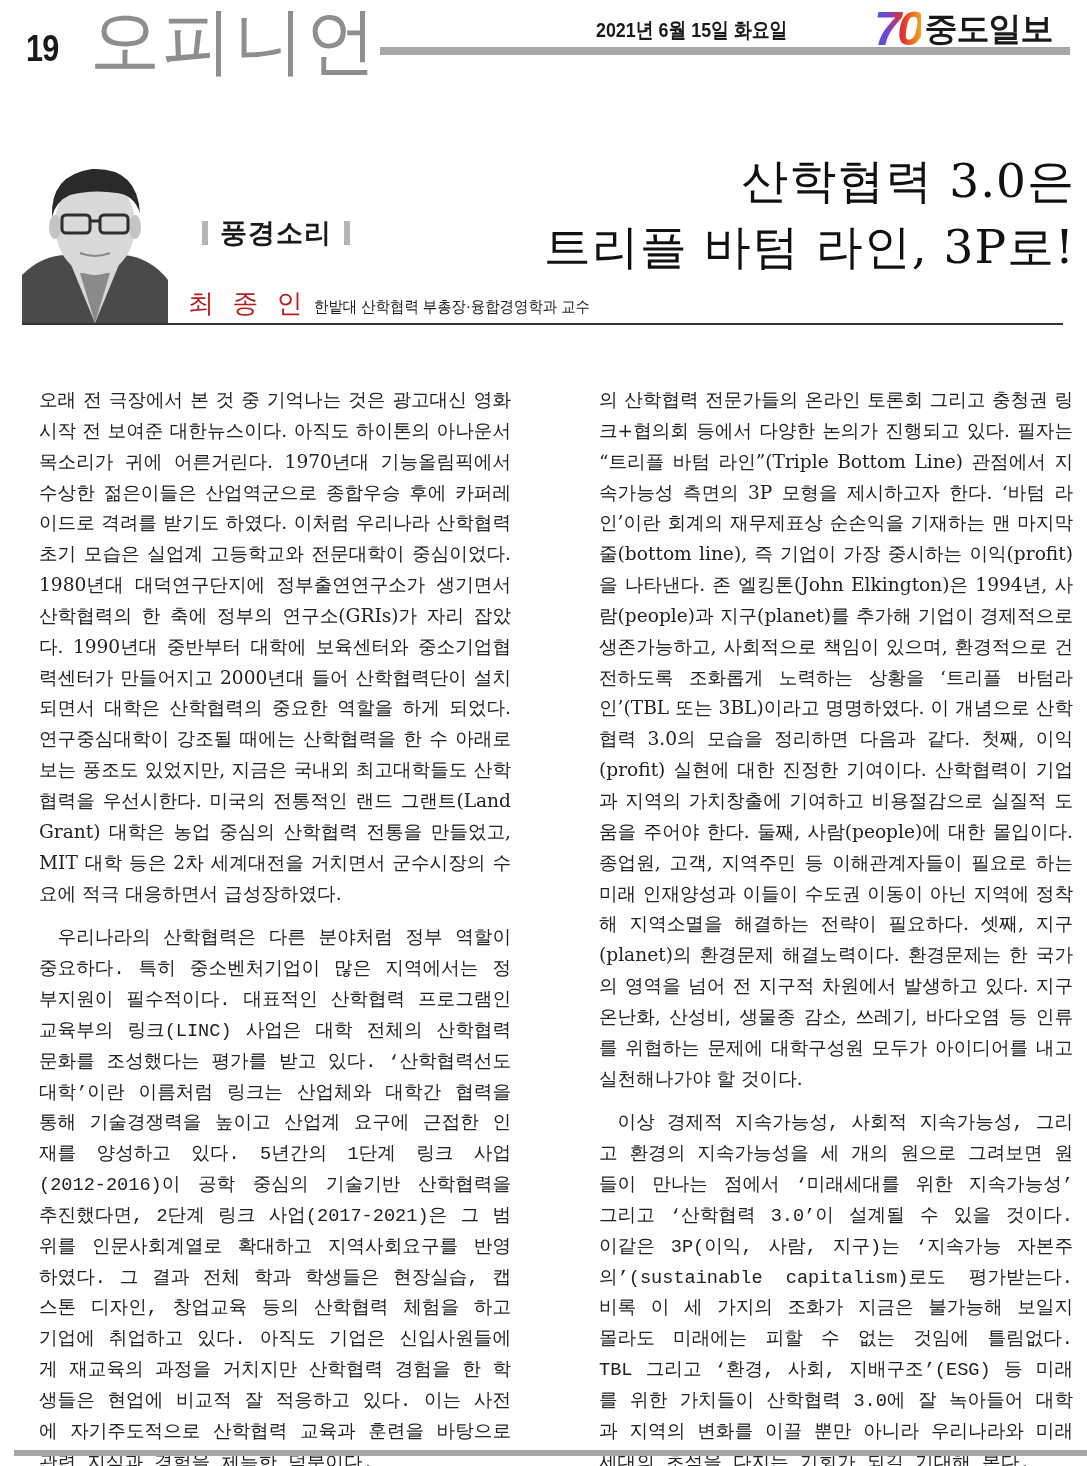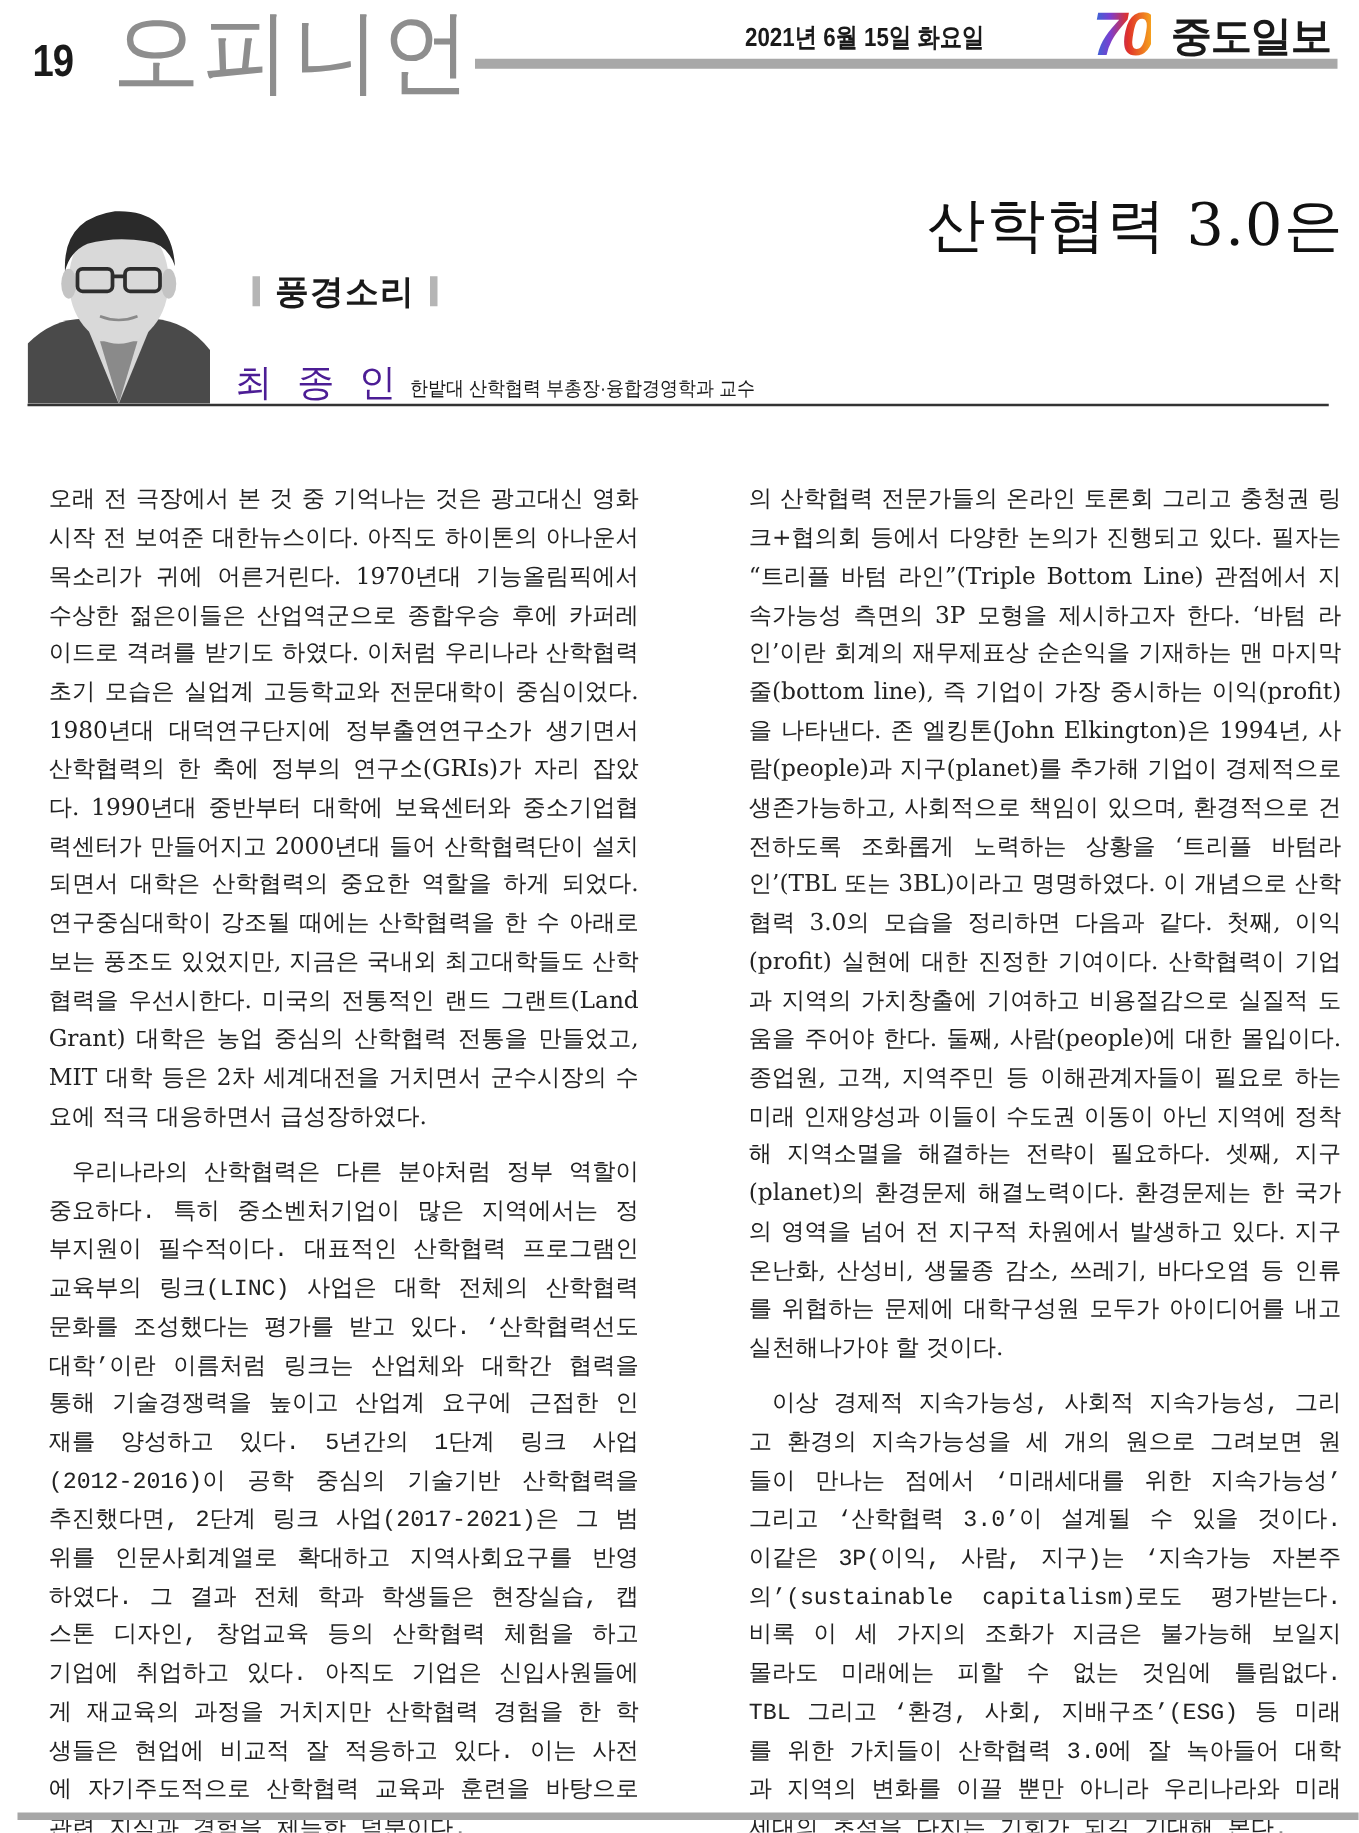--- a/index.html
+++ b/index.html
@@ -4,29 +4,29 @@
 <style>
   html, body { margin:0; padding:0; background:#ffffff; }
   body { width:1087px; height:1466px; position:relative; overflow:hidden; color:#1a1a1a; }
   .abs { position:absolute; }
   #page-number { left:26px; top:28px; font-family:"Liberation Sans", sans-serif; font-size:36px; font-weight:bold; color:#1a1a1a; letter-spacing:-1px; transform:scaleX(0.85); transform-origin:left top; }
   #section-title { left:90px; top:6px; font-family:"DejaVu Sans", sans-serif; font-size:70px; color:#8e8e8e; font-weight:normal; letter-spacing:2px; line-height:1; transform:scaleY(1.05); }
   #header-rule { left:380px; top:47px; width:690px; height:8px; background:#a8a8a8; }
   #issue-date { left:596px; top:16px; font-family:"Liberation Sans", sans-serif; font-size:21px; font-weight:bold; color:#1a1a1a; transform:scaleX(0.85); transform-origin:left top; white-space:nowrap; }
   #logo { left:874px; top:8px; height:40px; display:flex; align-items:center; }
   #logo-70 { font-family:"Liberation Sans", sans-serif; font-weight:bold; font-style:italic; font-size:49px; letter-spacing:-4px; background:linear-gradient(90deg,#2b6fd8 0%,#7b3fd0 30%,#e0302a 60%,#f5a11d 100%); -webkit-background-clip:text; background-clip:text; color:transparent; line-height:1; }
-  #logo-name { font-family:"DejaVu Sans", sans-serif; font-weight:bold; font-size:33px; color:#1a1a1a; margin-left:16px; letter-spacing:-1px; line-height:1; }
+  #logo-name { font-family:"DejaVu Sans", sans-serif; font-weight:bold; font-size:33px; color:#1a1a1a; margin-left:4px; letter-spacing:-1px; line-height:1; }
 
   #portrait { left:22px; top:155px; width:146px; height:168px; overflow:hidden; }
   #headline { right:12px; top:148px; text-align:right; font-family:"DejaVu Serif", serif; font-size:47px; line-height:66px; color:#111; white-space:nowrap; letter-spacing:1px; }
   #column-tag { left:202px; top:215px; display:flex; align-items:center; font-family:"DejaVu Sans", sans-serif; font-weight:bold; font-size:27px; color:#1a1a1a;justify-content:center; }
   .tag-bar { display:inline-block; width:6px; height:24px; background:#b5b5b5; }
   #column-tag-text { margin:0 12px; letter-spacing:1px; }
   #byline { left:188px; top:286px; white-space:nowrap; }
-  #author-name { font-family:"DejaVu Sans", sans-serif; font-size:30px; color:#4c1d95; letter-spacing:5px; }
+  #author-name { font-family:"DejaVu Sans", sans-serif; font-size:26px; color:#b91c1c; letter-spacing:5px; }
   #author-title { font-family:"Liberation Sans", sans-serif; font-size:16px; color:#1a1a1a; margin-left:2px; transform:scaleX(0.9); display:inline-block; transform-origin:left center; }
   #byline-rule { left:22px; top:323px; width:1041px; height:2px; background:#333; }
 
   .col { top:370px; width:502px; font-family:"DejaVu Serif", serif; font-size:18.6px; line-height:30.85px; color:#222; text-align:justify; }
   #col-left { left:24px; }
   #col-right { left:584px; width:504px; }
   .col p { margin:15px; }
   .col p.indent { text-indent:1em;font-family:Liberation Mono, monospace; }
   #bottom-rule { left:14px; top:1450px; width:1073px; height:6px; background:#a6a6a6; }
 </style>
@@ -62,20 +62,21 @@
     <rect x="40" y="60" width="28" height="18" rx="4" fill="none" stroke="#2e2e2e" stroke-width="3"></rect>
     <rect x="78" y="60" width="28" height="18" rx="4" fill="none" stroke="#2e2e2e" stroke-width="3"></rect>
     <line x1="68" y1="66" x2="78" y2="66" stroke="#2e2e2e" stroke-width="3"></line>
 
     <path d="M58 98 Q73 104 88 98" stroke="#8a8a8a" stroke-width="2" fill="none"></path>
   </svg>
 </div>
 
 <div class="abs" id="headline">
   <div>산학협력 3.0은</div>
+  <div>트리플 바텀 라인, 3P로!</div>
 </div>
 
 <div class="abs" id="column-tag">
   <span class="tag-bar"></span>
   <span id="column-tag-text">풍경소리</span>
   <span class="tag-bar"></span>
 </div>
 
 <div class="abs" id="byline">
   <span id="author-name">최 종 인</span>

